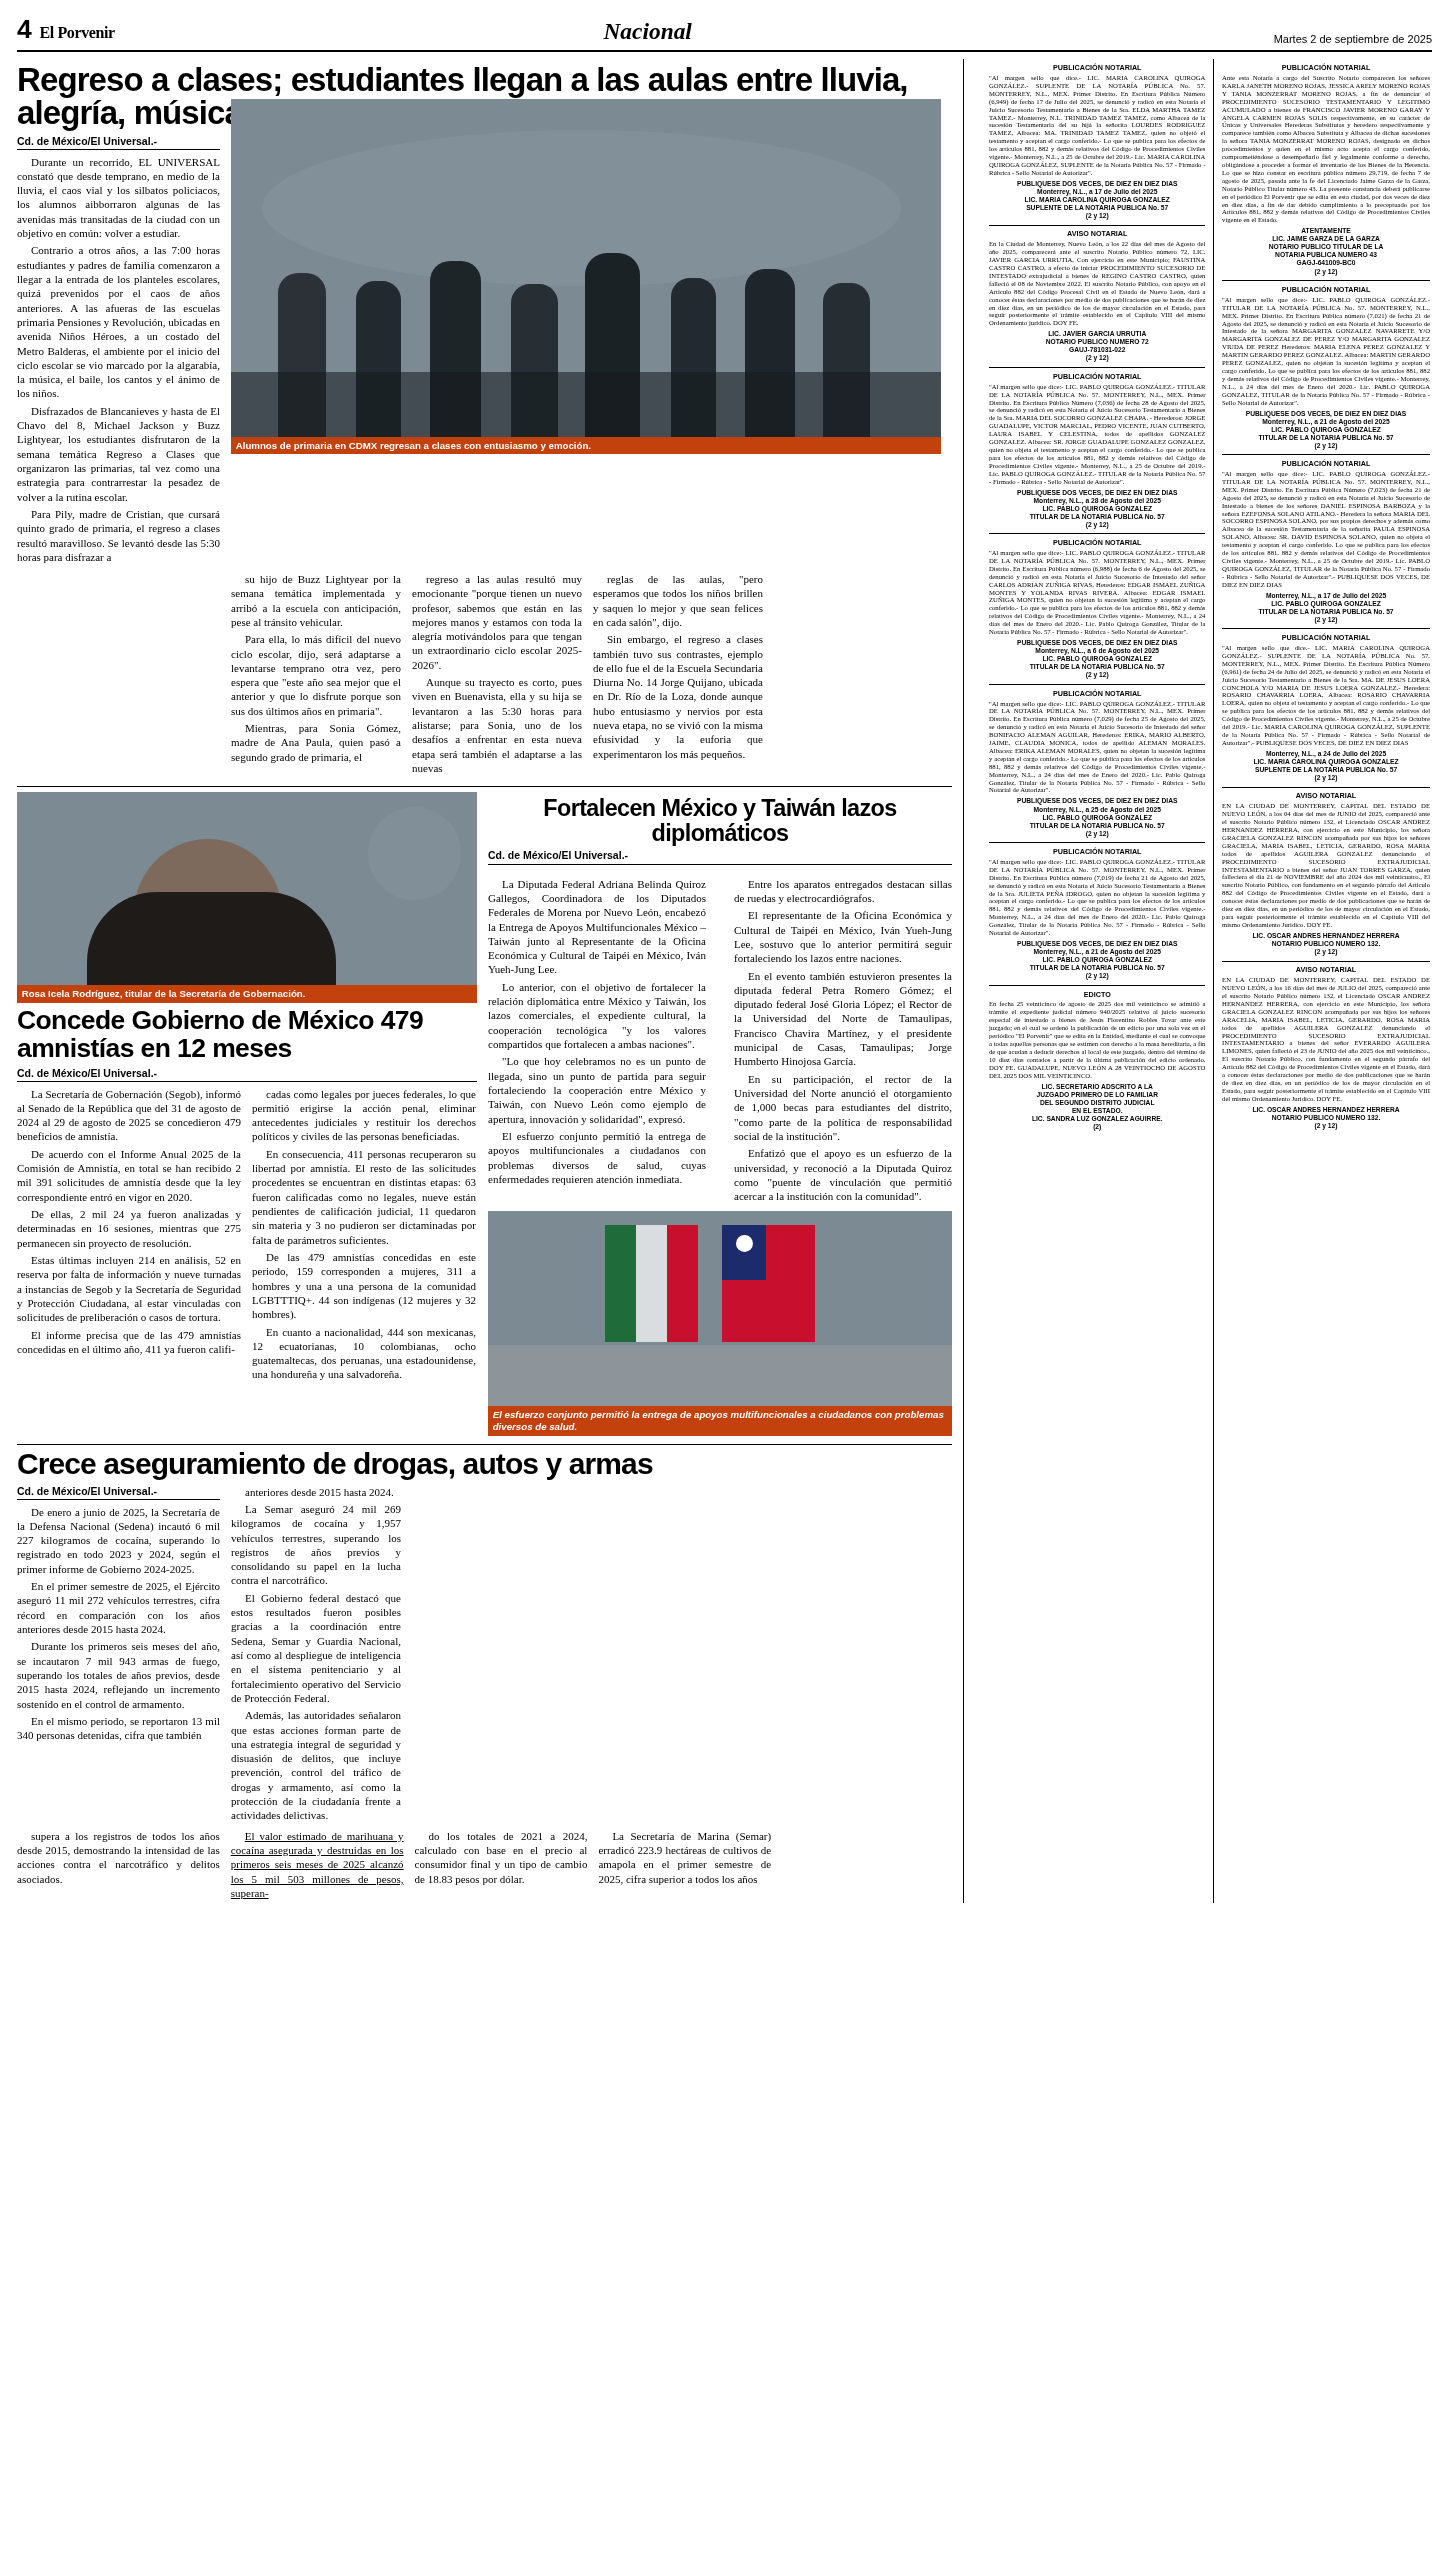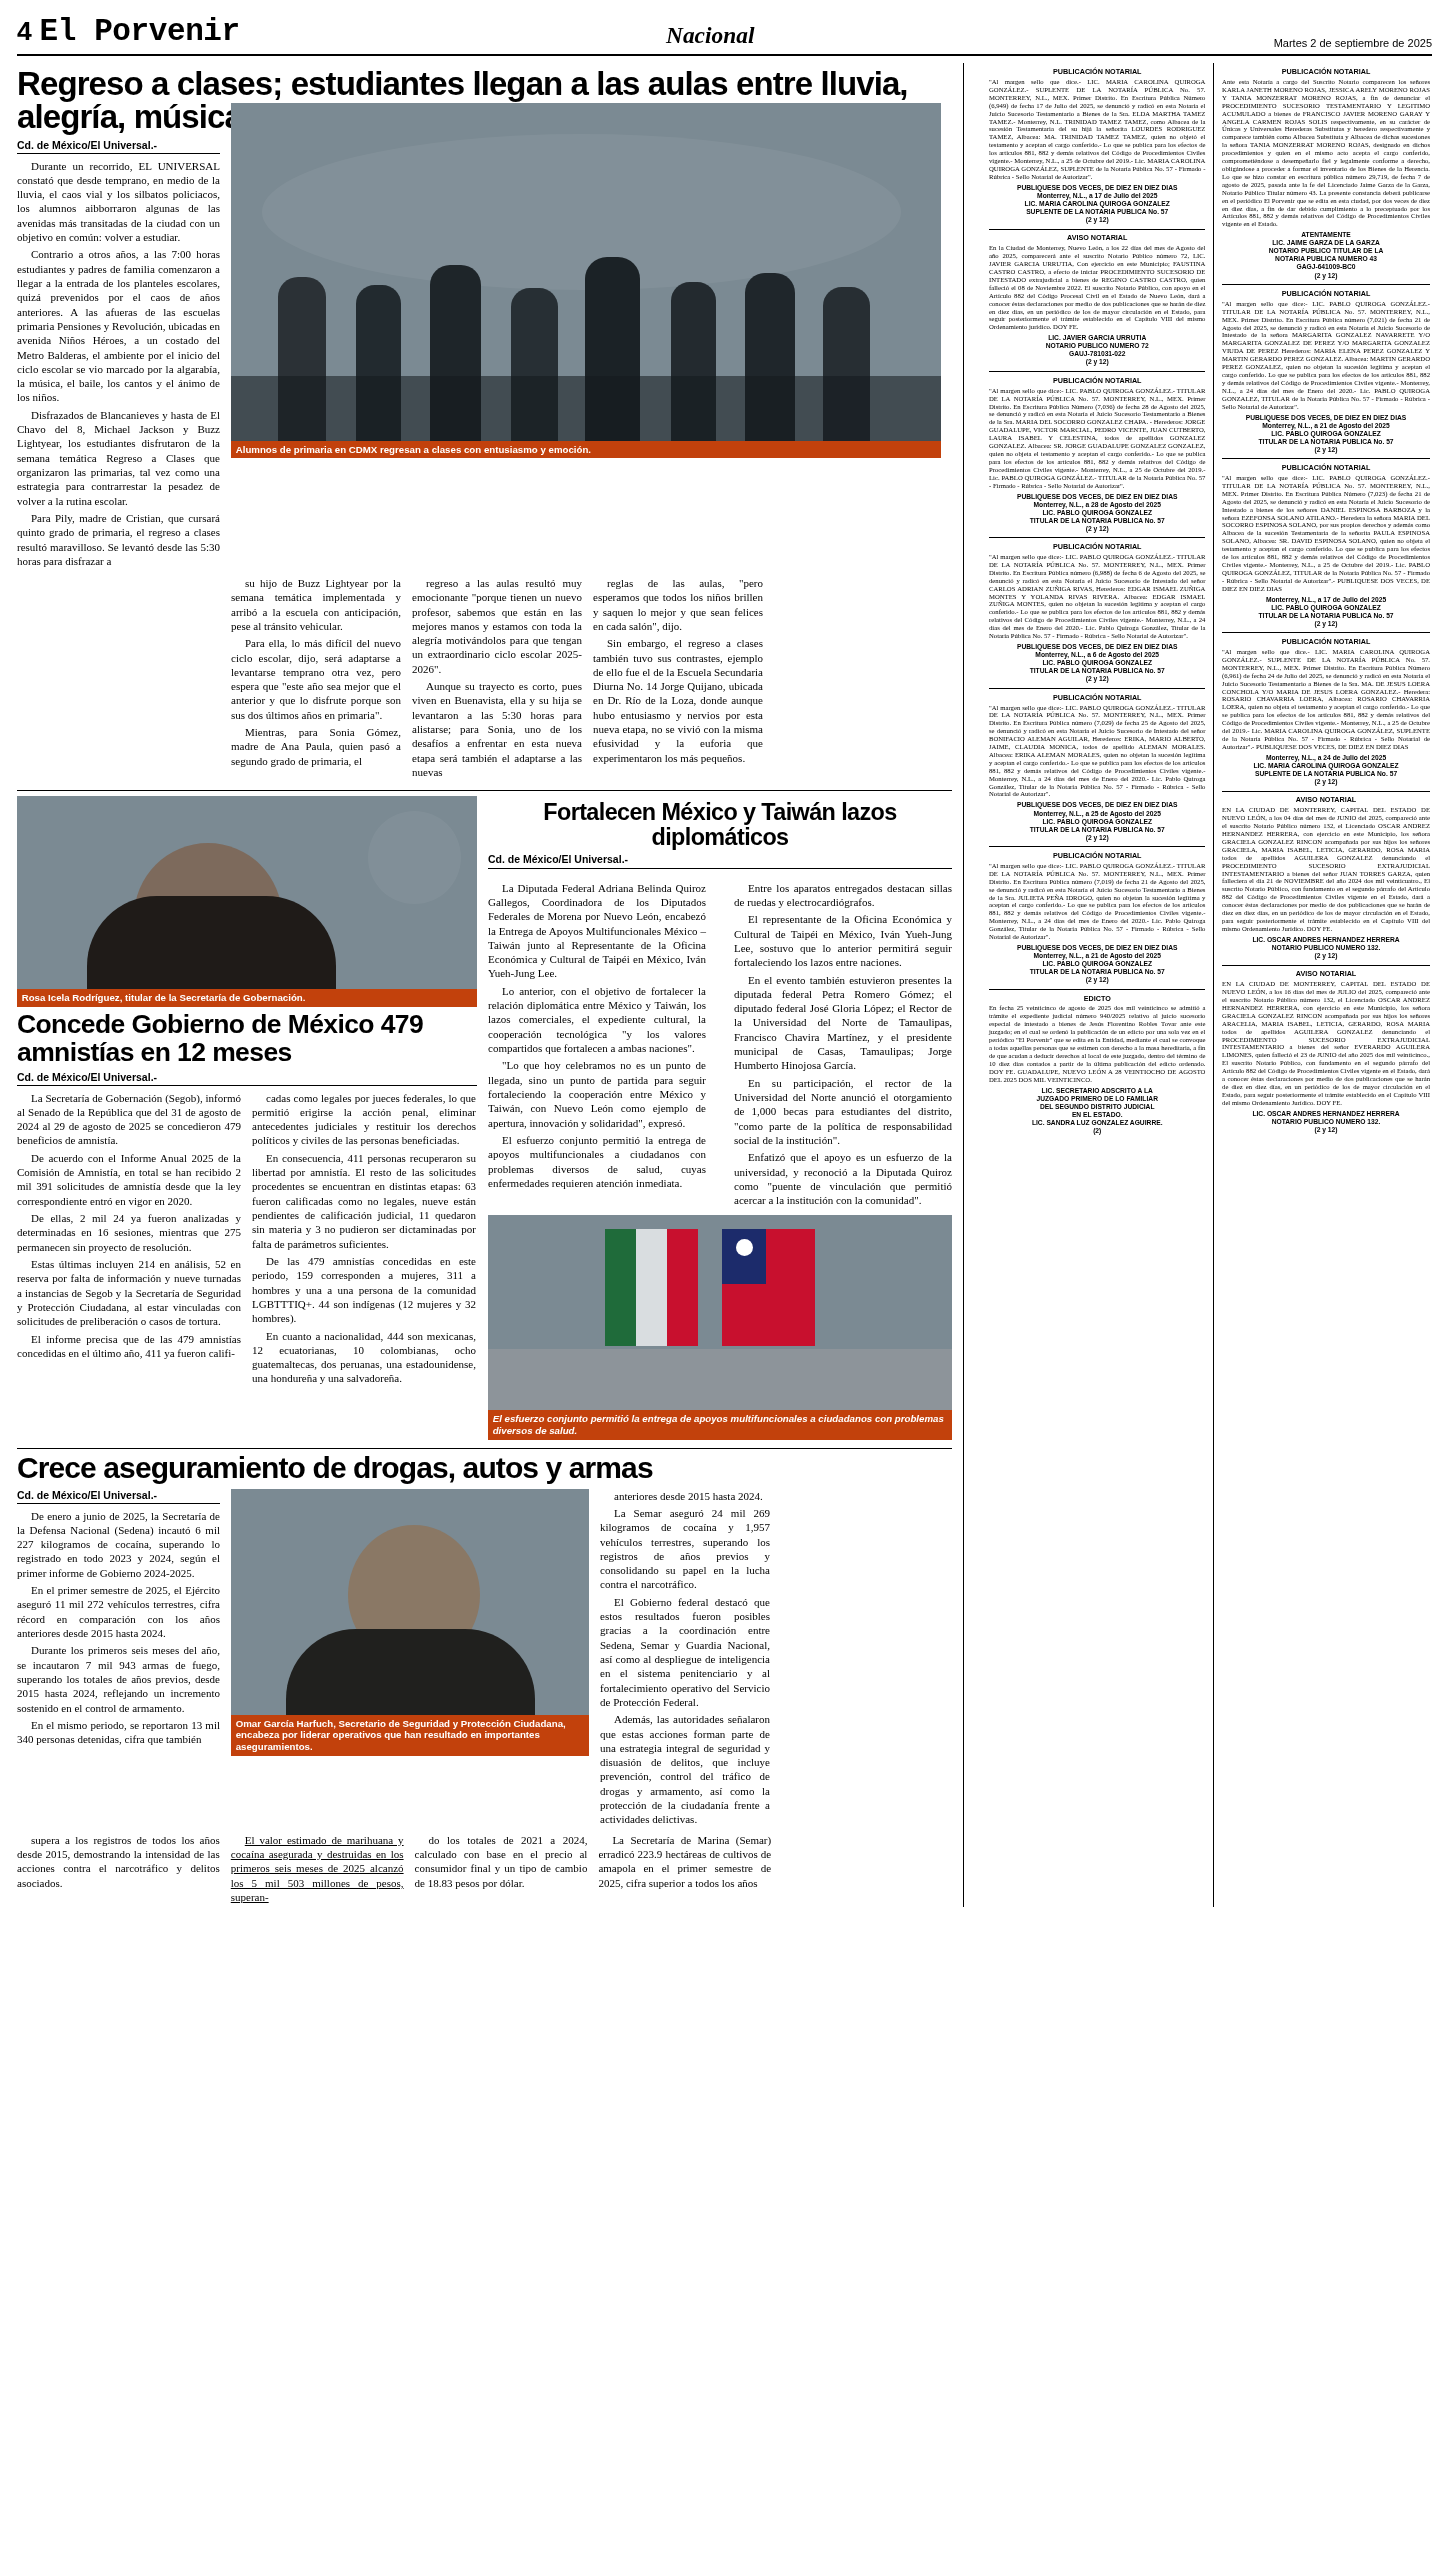--- a/index.html
+++ b/index.html
@@ -17,21 +17,21 @@
     position: relative;
   }
   
   .masthead {
     display:flex; align-items:flex-end; justify-content:space-between;
     border-bottom: 2.3px solid #000;
     padding-bottom: 4.7px;
   }
   .mast-left { display:flex; align-items:baseline; gap:7.8px; }
   .mast-pageno { font-family:"Liberation Sans", sans-serif; font-weight:bold; font-size:26.5px; }
-  .mast-title { font-family:Liberation Mono, monospace; font-weight:bold; font-size:31px; letter-spacing:-0.4px;}
+  .mast-title { font-family:Liberation Serif, serif; font-weight:bold; font-size:16px; letter-spacing:-0.4px;}
   .mast-center { font-family:"Liberation Serif", serif; font-weight:bold; font-size:23.4px; font-style:italic; letter-spacing:0px; margin-left:-93px;}
   .mast-date { font-family:"Liberation Sans", sans-serif; font-size:11px; }
   
   .body-wrap { display:flex; gap:11px; margin-top:7.8px; }
   .editorial { width: 935px; }
   .notarial { width: 467px; display:flex; gap:7.8px; border-left:0.8px solid #000; padding-left:25px;}
   .ncol { width: 224px; }
   
   h1.lead {
     font-family:"Liberation Sans", sans-serif;
@@ -228,27 +228,20 @@
       <article>
         <h1 class="lead" style="font-size:30px;">Crece aseguramiento de drogas, autos y armas</h1>
         <div style="display:flex; gap:11px;">
           <div style="width:203px;">
             <div class="byline">Cd. de México/El Universal.-</div>
             <p class="art">De enero a junio de 2025, la Secretaría de la Defensa Nacional (Sedena) incautó 6 mil 227 kilogramos de cocaína, superando lo registrado en todo 2023 y 2024, según el primer informe de Gobierno 2024-2025.</p>
             <p class="art">En el primer semestre de 2025, el Ejército aseguró 11 mil 272 vehículos terrestres, cifra récord en comparación con los años anteriores desde 2015 hasta 2024.</p>
             <p class="art">Durante los primeros seis meses del año, se incautaron 7 mil 943 armas de fuego, superando los totales de años previos, desde 2015 hasta 2024, reflejando un incremento sostenido en el control de armamento.</p>
             <p class="art">En el mismo periodo, se reportaron 13 mil 340 personas detenidas, cifra que también</p>
           </div>
-          <figure class="fig" style="width:358px;">
-            <div class="ph photo-man" style="height:226px;">
-              <div class="blob" style="left:117px;top:36px;width:132px;height:140px;background:#8a7865;"></div>
-              <div class="silhouette" style="left:55px;width:249px;height:86px;border-radius:70px 70px 0 0;background:#20201e;"></div>
-            </div>
-            <figcaption class="cap">Omar García Harfuch, Secretario de Seguridad y Protección Ciudadana, encabeza por liderar operativos que han resultado en importantes aseguramientos.</figcaption>
-          </figure>
           <div style="width:170px;">
             <p class="art">anteriores desde 2015 hasta 2024.</p>
             <p class="art">La Semar aseguró 24 mil 269 kilogramos de cocaína y 1,957 vehículos terrestres, superando los registros de años previos y consolidando su papel en la lucha contra el narcotráfico.</p>
             <p class="art">El Gobierno federal destacó que estos resultados fueron posibles gracias a la coordinación entre Sedena, Semar y Guardia Nacional, así como al despliegue de inteligencia en el sistema penitenciario y al fortalecimiento operativo del Servicio de Protección Federal.</p>
             <p class="art">Además, las autoridades señalaron que estas acciones forman parte de una estrategia integral de seguridad y disuasión de delitos, que incluye prevención, control del tráfico de drogas y armamento, así como la protección de la ciudadanía frente a actividades delictivas.</p>
           </div>
           <div style="width:170px;"></div>
         </div>
         <div style="display:flex; gap:11px; margin-top:3.1px;">
           <div style="width:203px;">

